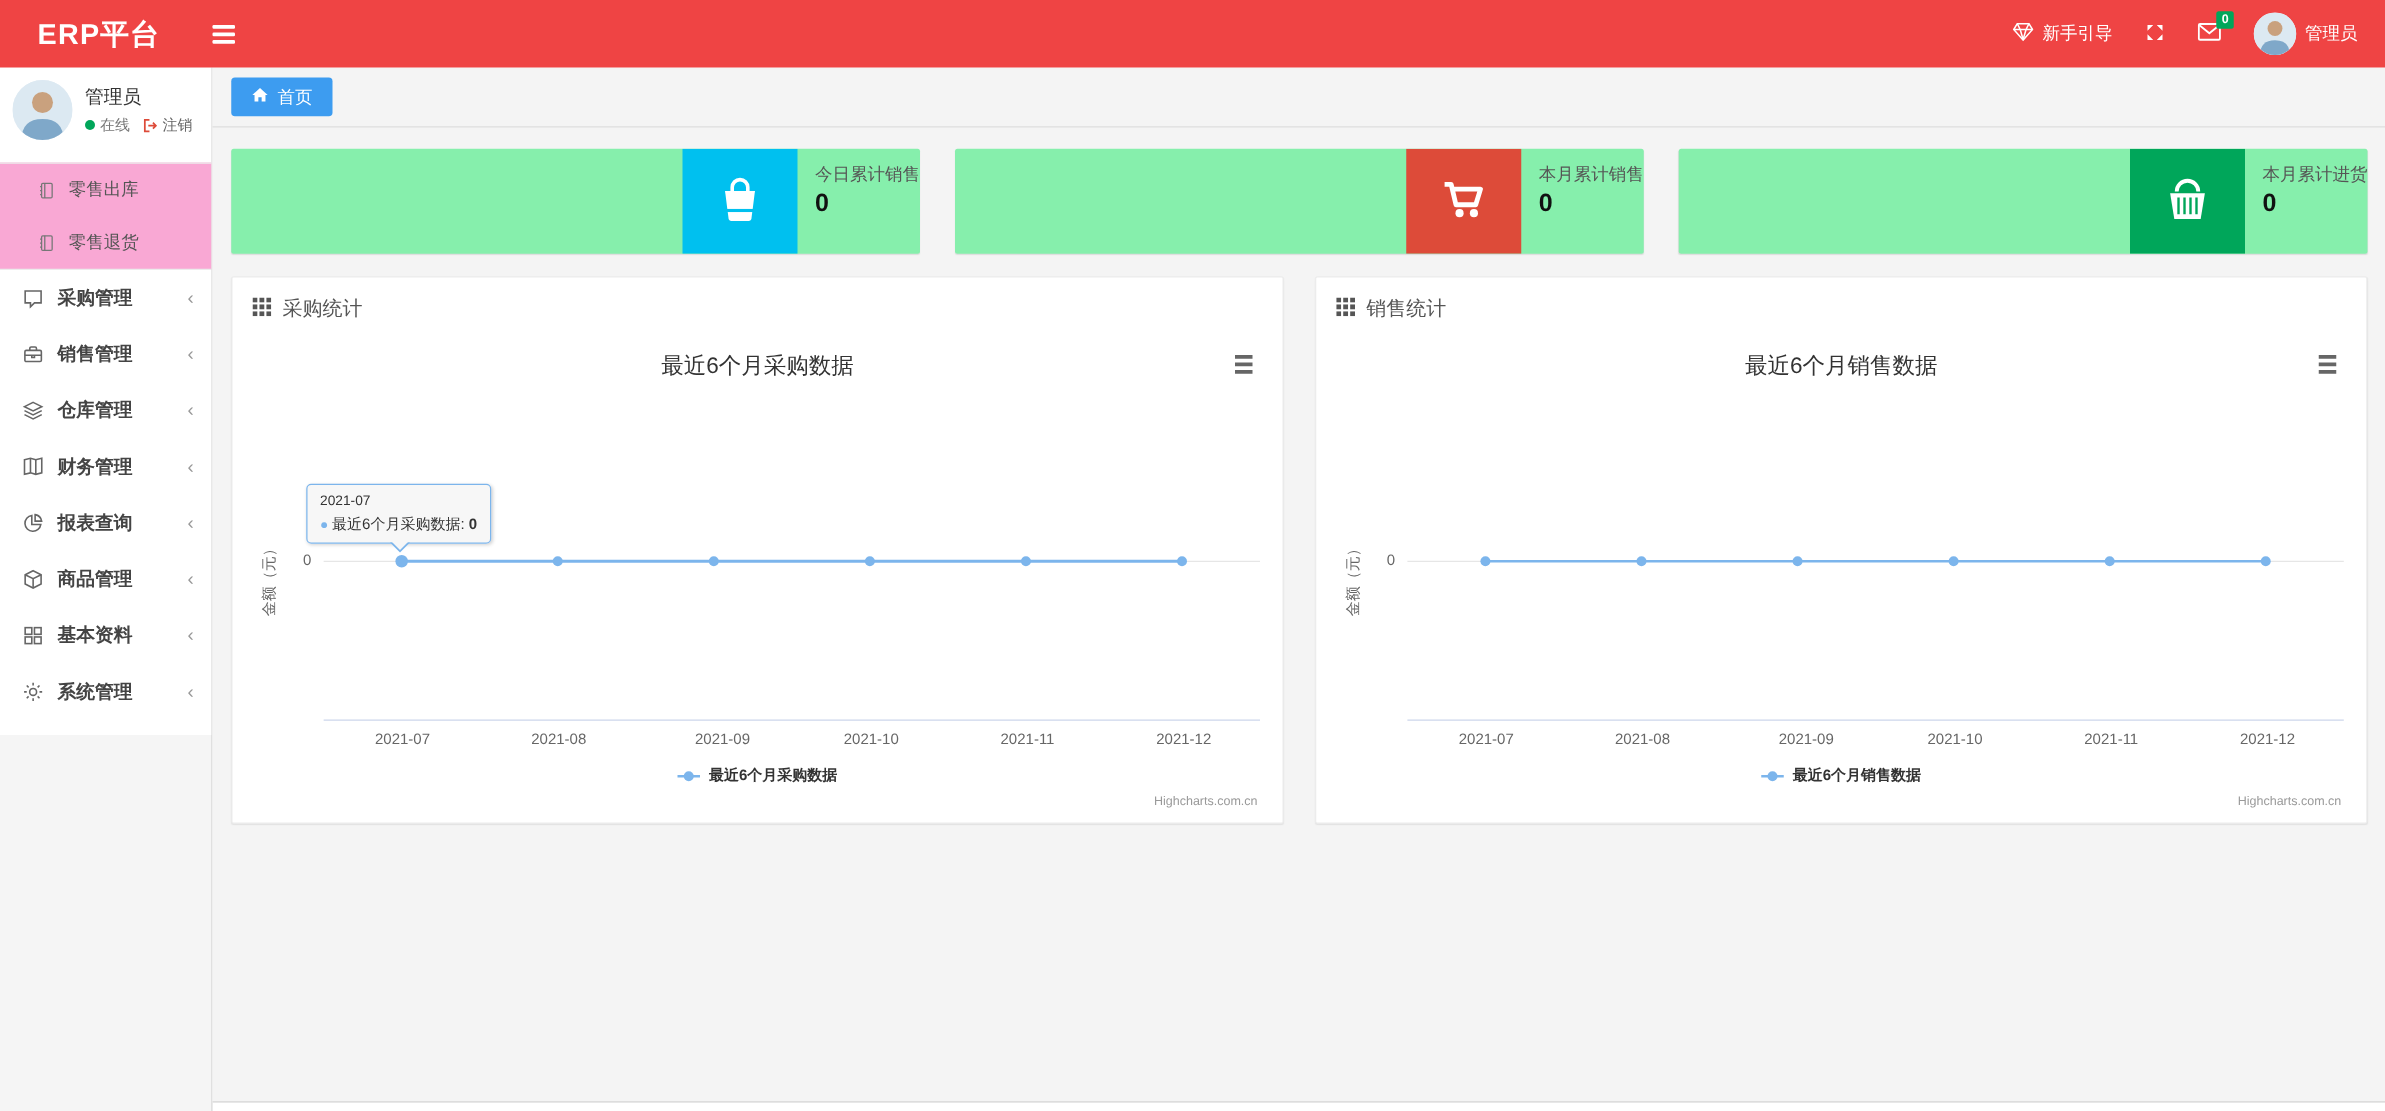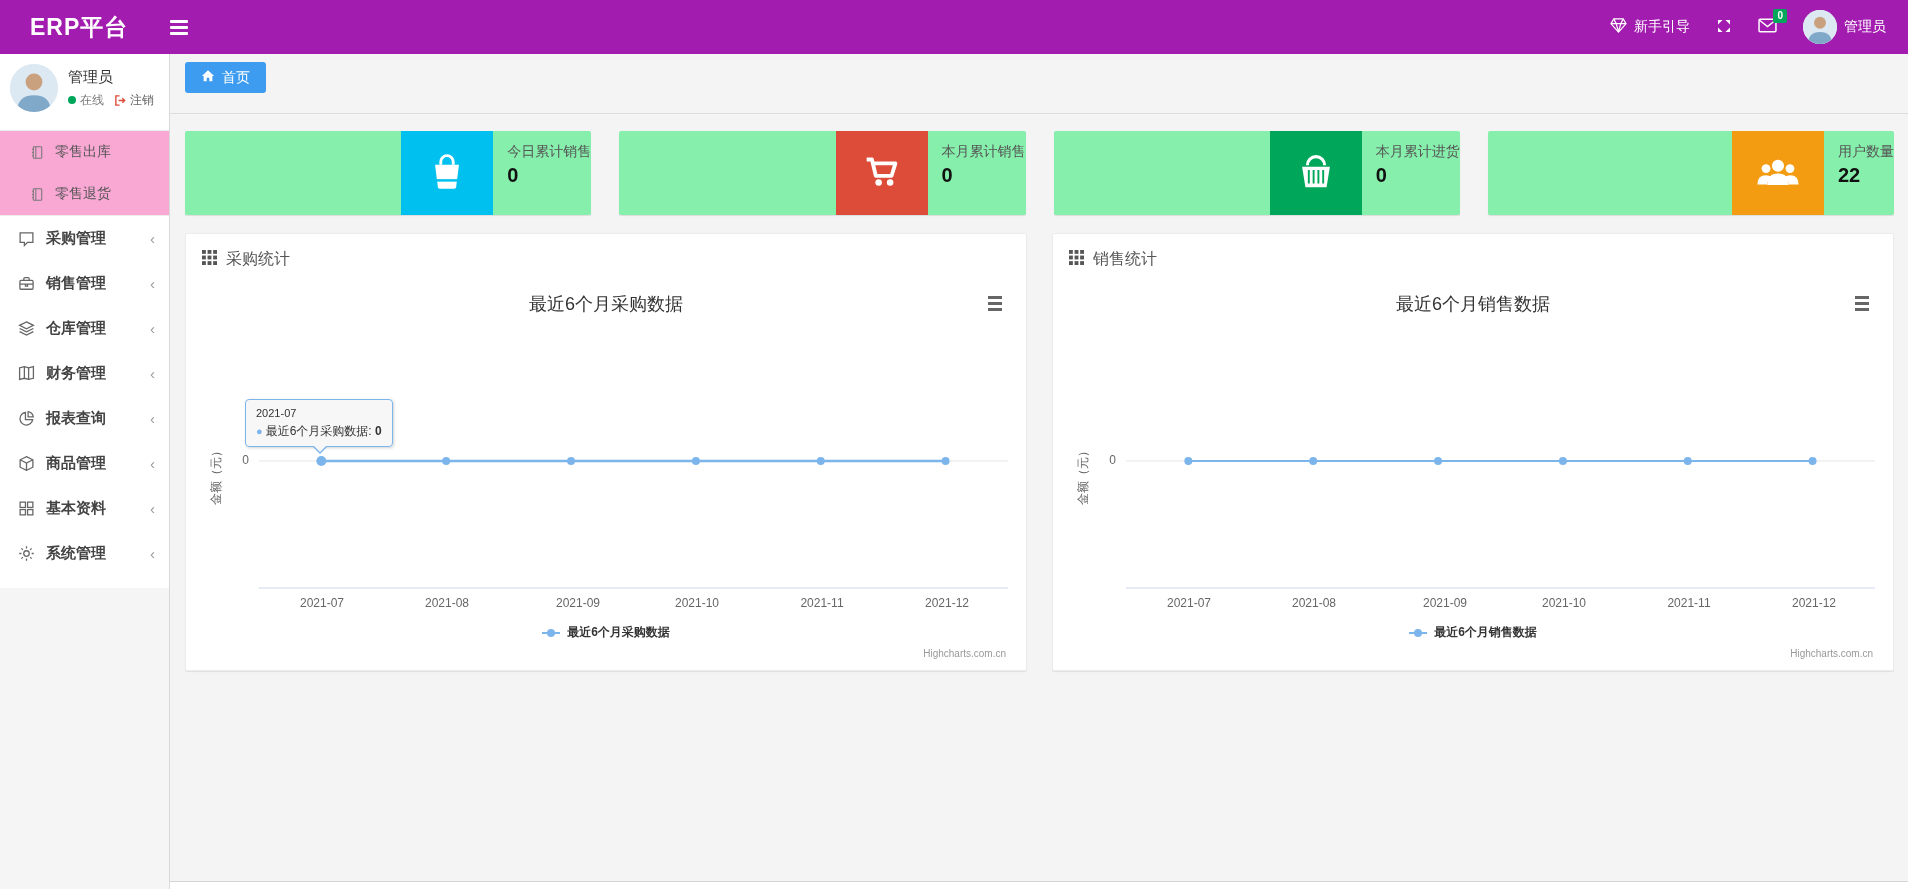--- a/index.html
+++ b/index.html
@@ -38,21 +38,21 @@
   .chev { margin-left:auto; color:#999; font-size:15px; font-weight:400; line-height:1; }
   .chev.down { transform:rotate(-90deg); }
   .submenu { list-style:none; background:#f9a8d4; border-top:1px solid #ececec; border-bottom:1px solid #ececec; }
   .submenu-item { display:flex; align-items:center; height:42px; padding-left:30px; cursor:pointer;
                   color:#555; font-size:14px; }
   .submenu-item svg { stroke:#777; fill:none; stroke-width:1.1; width:15px; height:15px; margin-right:10px; }
 
   
   .content { position:absolute; top:54px; left:170px; width:1738px; height:828px;
              background:#f4f4f4; border-bottom:1px solid #d5d5d5; }
-  .tabbar { height:60px; padding:8px 0 0 15px; border-bottom:1px solid #ddd; }
+  .tabbar { height:48px; padding:8px 0 0 15px; border-bottom:1px solid #ddd; }
   .tab { display:inline-flex; align-items:center; gap:7px; height:31px; padding:0 16px;
          color:#fff; font-size:14px; border-radius:3px; cursor:pointer; }
 
   .cards-row { display:flex; gap:28px; padding:17px 14px 0 15px; }
   .info-box { flex:1; height:84px; background:#86efac; display:flex;
               box-shadow:0 1px 1px rgba(0,0,0,0.1); border-radius:2px; overflow:hidden;justify-content:flex-end; }
   .icon-box { width:92px; height:84px; display:flex; align-items:center; justify-content:center; flex:0 0 auto; }
   .info-text { padding:12px 0 0 14px; }
   .info-label { font-size:14px; color:#555; }
   .info-value { font-size:20px; font-weight:bold; color:#111; margin-top:3px; }
@@ -94,21 +94,21 @@
   .tt-dot { font-size:11px; margin-right:3px; }
   .tt-arrow { position:absolute; left:66px; bottom:-8px; width:0; height:0;
               border-left:8px solid transparent; border-right:8px solid transparent; border-top:8px solid; }
   .tt-arrow-inner { position:absolute; left:67px; bottom:-6px; width:0; height:0;
               border-left:7px solid transparent; border-right:7px solid transparent;
               border-top:7px solid rgba(247,247,247,1); }
 </style>
 </head>
 <body>
 
-<header class="navbar" style="background-color: #a21caf;">
+<header class="navbar" style="background-color: #ef4444;">
   <div class="brand">ERP平台</div>
   <div class="nav-toggle">
       <i></i>
       <i></i>
       <i></i>
     </div>
   <div class="nav-right">
     <div class="nav-item">
       <span>
         <svg width="17" height="15" viewBox="0 0 18 16" fill="none" stroke="#fff" stroke-width="1.3">
@@ -325,38 +325,20 @@
           <svg width="46" height="46" viewBox="0 0 48 48">
             <path d="M15 18a9 9 0 0 1 18 0" fill="none" stroke="#fff" stroke-width="3.2"></path>
             <path d="M9.5 19.5h29L35 41H13z" fill="#fff"></path>
             <path d="M16.5 23v14M21.5 23v14M26.5 23v14M31.5 23v14" stroke="var(--box)" stroke-width="2"></path>
           </svg>
         </span>
       </div>
       <div class="info-text">
         <div class="info-label">本月累计进货</div>
         <div class="info-value">0</div>
-      </div>
-    </div>
-    <div class="info-box">
-      <div class="icon-box" style="background-color: rgb(243, 156, 18); --box: #f39c12;">
-        <span>
-          <svg width="46" height="46" viewBox="0 0 48 48" fill="#fff">
-            <circle cx="11.5" cy="21.5" r="4.6"></circle>
-              <path d="M2.5 38q0-9.5 9-9.5 3.2 0 5.2 1.6-3.8 3.1-3.8 7.9z"></path>
-            <circle cx="36.5" cy="21.5" r="4.6"></circle>
-              <path d="M45.5 38q0-9.5-9-9.5-3.2 0-5.2 1.6 3.8 3.1 3.8 7.9z"></path>
-            <circle cx="24" cy="18.5" r="6.3"></circle>
-              <path d="M12.8 38.5q0-12 11.2-12t11.2 12z"></path>
-          </svg>
-        </span>
-      </div>
-      <div class="info-text">
-        <div class="info-label">用户数量</div>
-        <div class="info-value">22</div>
       </div>
     </div>
   </div>
 
   <div class="panels-row">
 
     <section class="panel">
       <div class="panel-header">
         <span>
           <svg width="15" height="15" viewBox="0 0 14 14" fill="#555">

